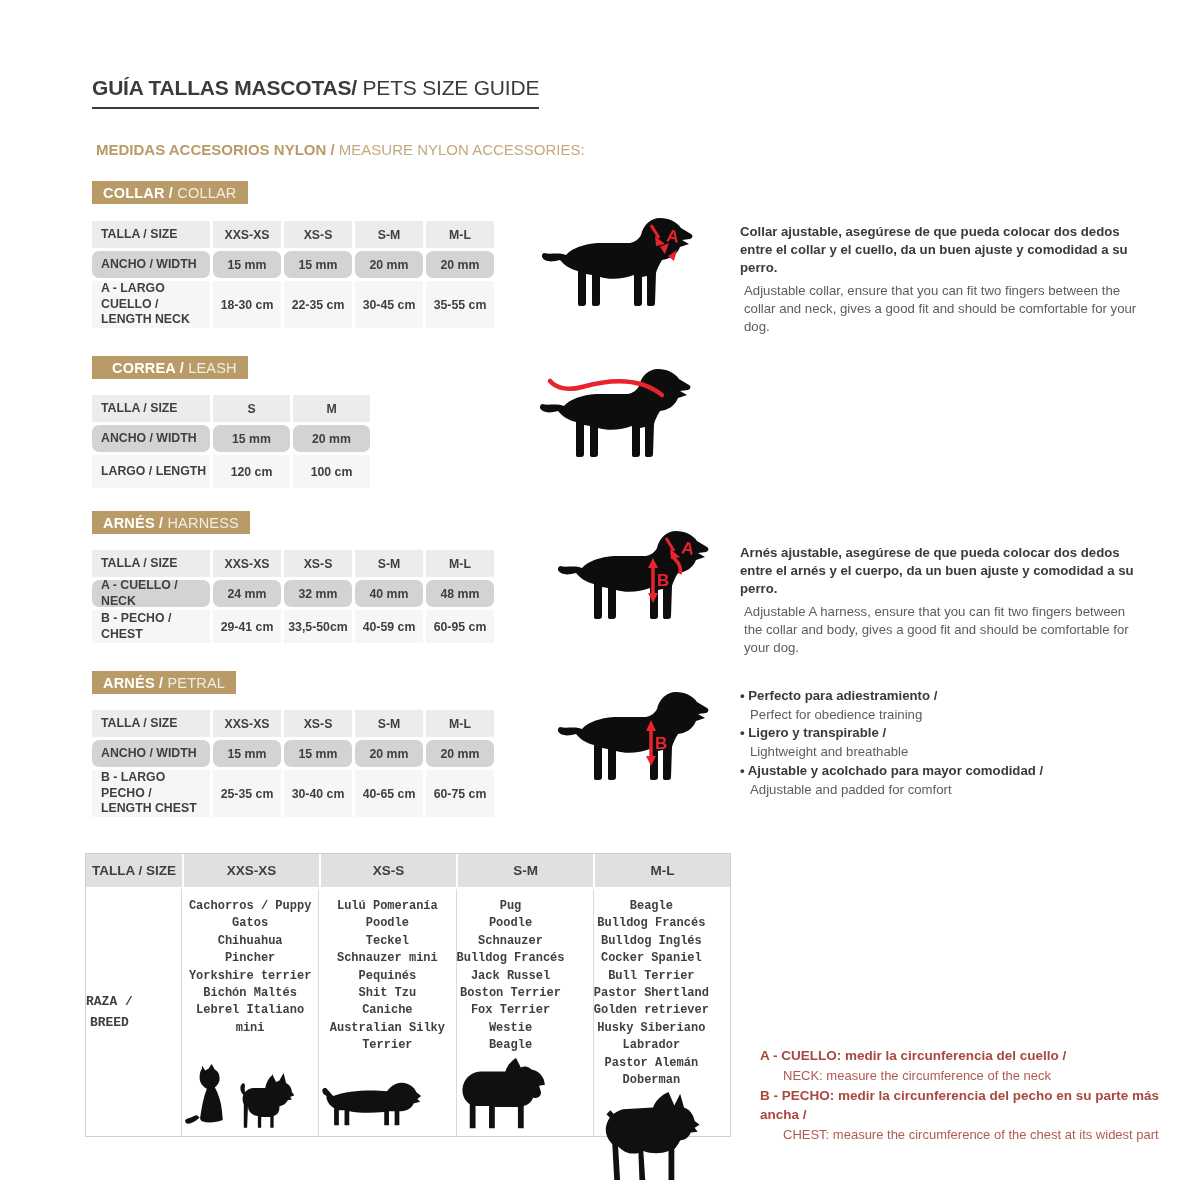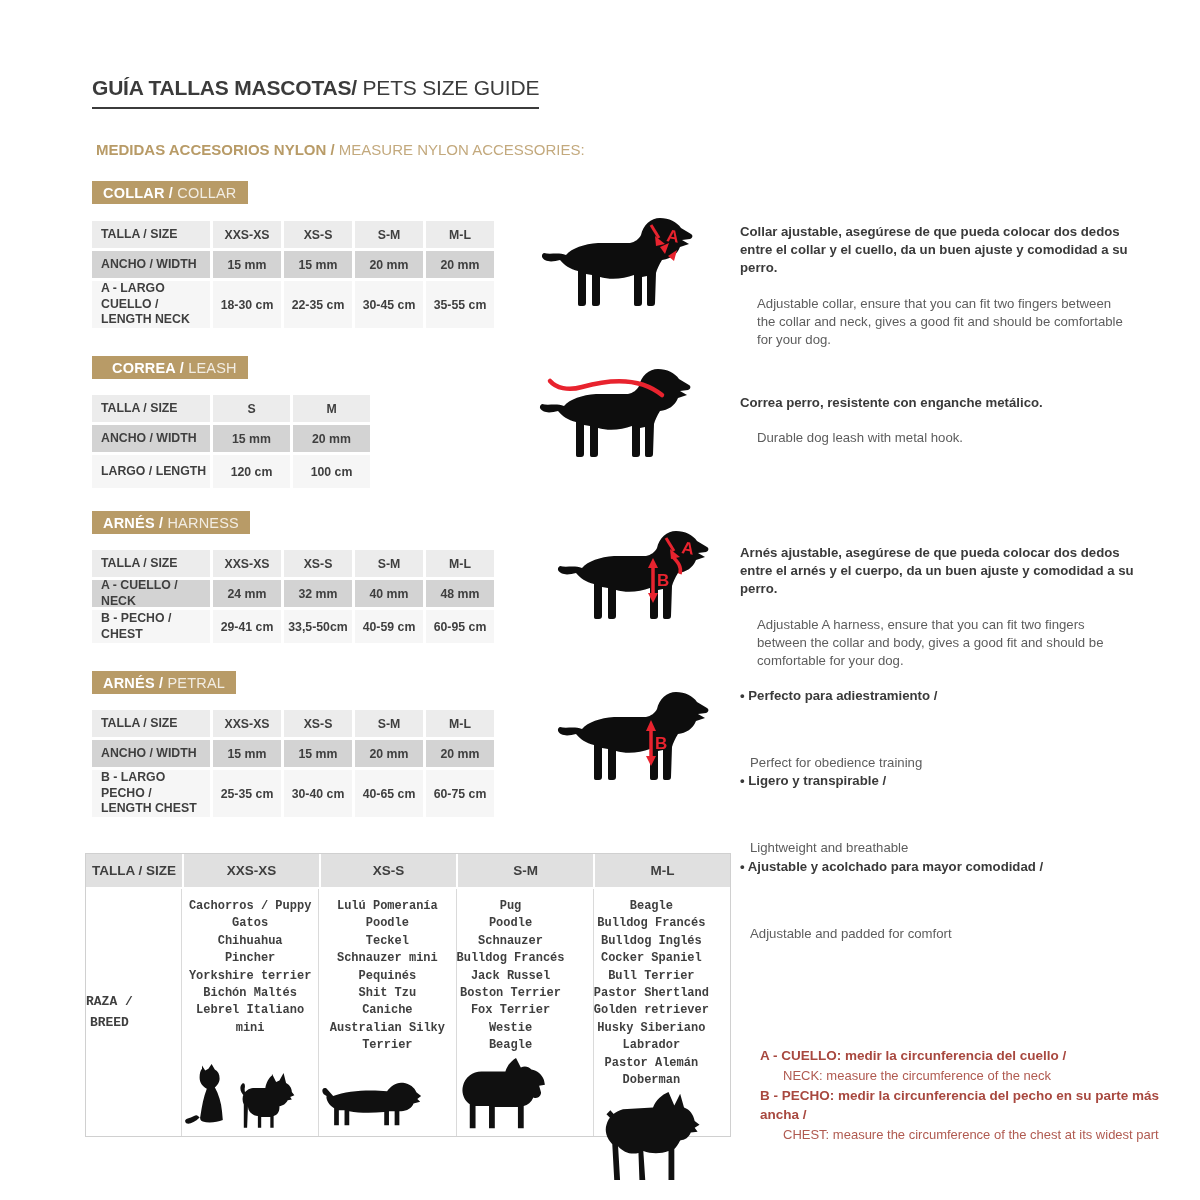--- a/index.html
+++ b/index.html
@@ -22,33 +22,33 @@
   
   .stable { position:absolute; font-size:12.3px; font-weight:700; color:#3f3f3f; }
   .trow { display:flex; margin-bottom:3px; }
   .trow > div { margin-right:3px; display:flex; align-items:center; justify-content:center;
                 text-align:center; }
   .tlabel { width:118px; justify-content:flex-start !important; text-align:left !important;
             padding-left:9px; box-sizing:border-box; white-space:pre-line; line-height:1.25; }
   .tcell { width:68px; }
   .wide .tcell { width:77px; }
   .r1 > div { background:#ececec; height:27px; }
-  .r2 > div { background:#d3d3d3; height:27px; }
+  .r2 > div { background:#d3d3d3; height:27px;border-radius:7px; }
   .r3 > div { background:#f6f6f6; height:33px; }
   .r3.tall > div { height:47px; }
 
   
   .desc { position:absolute; width:404px; font-size:13.2px; line-height:1.38; }
   .d-es { font-weight:700; color:#3a3a3a; margin:0; }
-  .d-en { font-weight:400; color:#5d5d5d; margin:17px; }
+  .d-en { font-weight:400; color:#5d5d5d; margin:4px; }
 
   .bullets { position:absolute; width:420px; font-size:13.2px; line-height:1.42; }
   .bullet-es { font-weight:700; color:#3a3a3a; }
   .bullet-es::before { content:"• "; }
-  .bullet-en { font-weight:400; color:#5d5d5d; padding-left:10px;margin-top:48px; }
+  .bullet-en { font-weight:400; color:#5d5d5d; padding-left:10px; }
 
   
   .breed-table { position:absolute; left:85px; top:853px; width:646px; border:1px solid #d0d0d0;
                  font-weight:700; color:#3f3f3f; box-sizing:border-box; }
   .bt-header { display:flex; }
   .bt-hcell { background:#e0e0e0; height:33px; display:flex; align-items:center; justify-content:center;
               font-size:13.5px; border-right:2px solid #fff; flex:1; }
   .bt-hcell:last-child { border-right:none; }
   .bt-hcell.bt-c0 { width:96px; flex:none; }
   .bt-body { display:flex; height:247px; border-top:2px solid #fff; }
@@ -147,24 +147,20 @@
     <div class="trow r3">
       <div class="tlabel">LARGO / LENGTH</div>
       <div class="tcell">120 cm</div>
       <div class="tcell">100 cm</div>
     </div>
   </div>
   <svg class="abs" style="left:536px; top:364px;" width="175" height="115" viewBox="0 0 175 115">
     <path class="dogfill" d="M10,48 C4,47 2,42 6,40 C12,42 20,39 28,42 C34,35 46,31 60,30 L92,30 C97,29 101,26 103,22 C105,12 113,5 122,5 C131,5 139,9 143,15 L153,21 C155,22 155,25 152,26 L144,27 L151,31 L142,34 C139,42 132,46 124,47 C121,52 119,56 118,60 L117,90 C117,92 116,93 114,93 L111,93 C109,93 109,92 109,90 L109,63 L104,64 L104,90 C104,92 103,93 101,93 L98,93 C96,93 96,92 96,90 L96,62 C86,66 72,67 62,64 L62,90 C62,92 61,93 59,93 L56,93 C54,93 54,92 54,90 L54,62 L48,61 L48,90 C48,92 47,93 45,93 L42,93 C40,93 40,92 40,90 L40,58 C32,56 26,52 22,47 C18,48 13,49 10,48 Z"></path>
     <path class="redline" stroke-width="4.5" stroke-linecap="round" d="M126,31 C104,13 74,15 46,23 C32,27 20,24 14,17"></path>
   </svg>
-  <div class="desc" style="left:740px; top:394px;">
-    <p class="d-es">Correa perro, resistente con enganche metálico.</p>
-    <p class="d-en">Durable dog leash with metal hook.</p>
-  </div>
 
   <div class="badge" style="left:92px; top:511px;">
     <span>ARNÉS /</span>
     <span class="b-en">HARNESS</span>
   </div>
   <div class="stable" style="left:92px; top:550px;">
     <div class="trow r1">
       <div class="tlabel">TALLA / SIZE</div>
       <div class="tcell">XXS-XS</div>
       <div class="tcell">XS-S</div>

